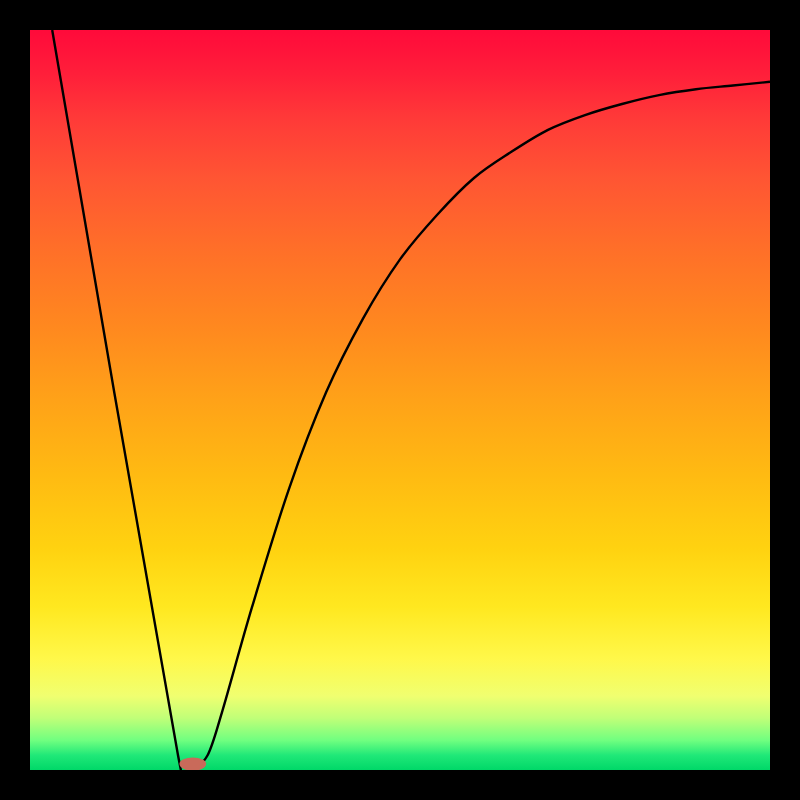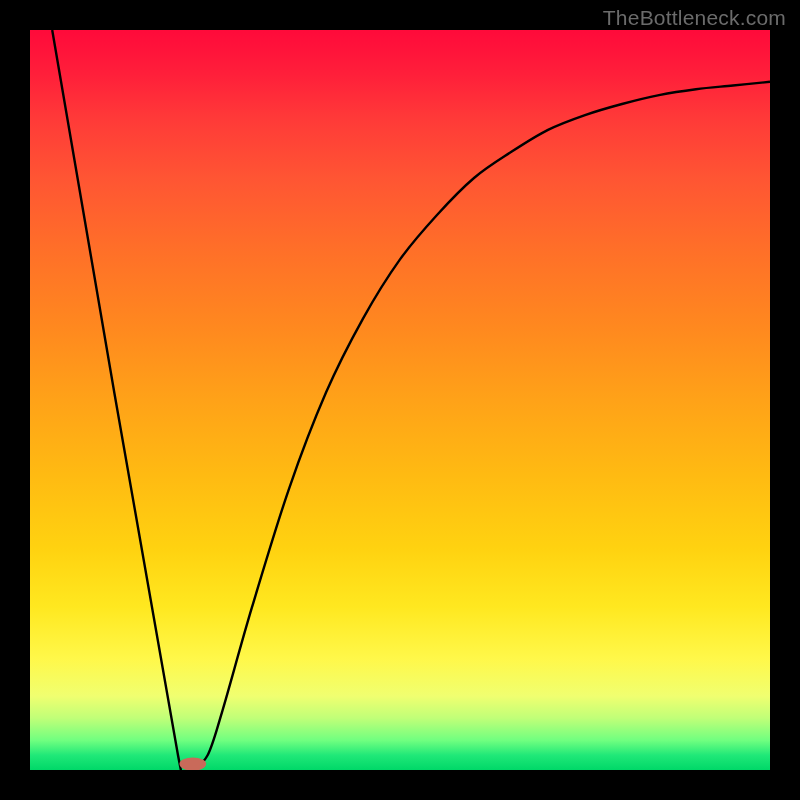--- a/index.html
+++ b/index.html
@@ -67,14 +67,13 @@
 <div class="frame">
   <div class="plot-area">
     <div class="gradient"></div>
     <svg class="curve-layer" viewBox="0 0 100 100" preserveAspectRatio="none" width="740" height="740">
       <path id="curve-path" fill="none" stroke="#000000" stroke-width="0.33" vector-effect="non-scaling-stroke" d="M 3 0 C 5.833333333333334 16.333333333333332 16.833333333333332 81.41666666666667 20 98 C 23.166666666666668 114.58333333333333 21.333333333333332 99.5 22 99.5 C 22.666666666666668 99.5 23.333333333333332 99.25 24 98 C 24.666666666666668 96.75 25 95.33333333333333 26 92 C 27 88.66666666666667 28.5 83 30 78 C 31.5 73 33.333333333333336 66.83333333333333 35 62 C 36.666666666666664 57.166666666666664 38.333333333333336 52.833333333333336 40 49 C 41.666666666666664 45.166666666666664 43.333333333333336 42 45 39 C 46.666666666666664 36 48.333333333333336 33.333333333333336 50 31 C 51.666666666666664 28.666666666666668 53.333333333333336 26.833333333333332 55 25 C 56.666666666666664 23.166666666666668 58.333333333333336 21.416666666666668 60 20 C 61.666666666666664 18.583333333333332 63.333333333333336 17.583333333333332 65 16.5 C 66.66666666666667 15.416666666666666 68.33333333333333 14.333333333333334 70 13.5 C 71.66666666666667 12.666666666666666 73.33333333333333 12.083333333333334 75 11.5 C 76.66666666666667 10.916666666666666 78.33333333333333 10.450000000000001 80 10 C 81.66666666666667 9.549999999999999 83.33333333333333 9.133333333333331 85 8.799999999999997 C 86.66666666666667 8.466666666666663 88.33333333333333 8.216666666666667 90 8 C 91.66666666666667 7.783333333333334 93.33333333333333 7.666666666666667 95 7.5 C 96.66666666666667 7.333333333333333 99.16666666666667 7.083333333333333 100 7" style="stroke-width: 2.4px;"></path>
     </svg>
     <svg class="marker-layer" viewBox="0 0 100 100" preserveAspectRatio="none" width="740" height="740">
       <ellipse id="marker-ellipse" cx="22" cy="99.2" rx="1.8" ry="0.9" fill="#c96a5a"></ellipse>
     </svg>
   </div>
-  <div class="watermark">TheBottleneck.com</div>
 </div>
 
 </body></html>

